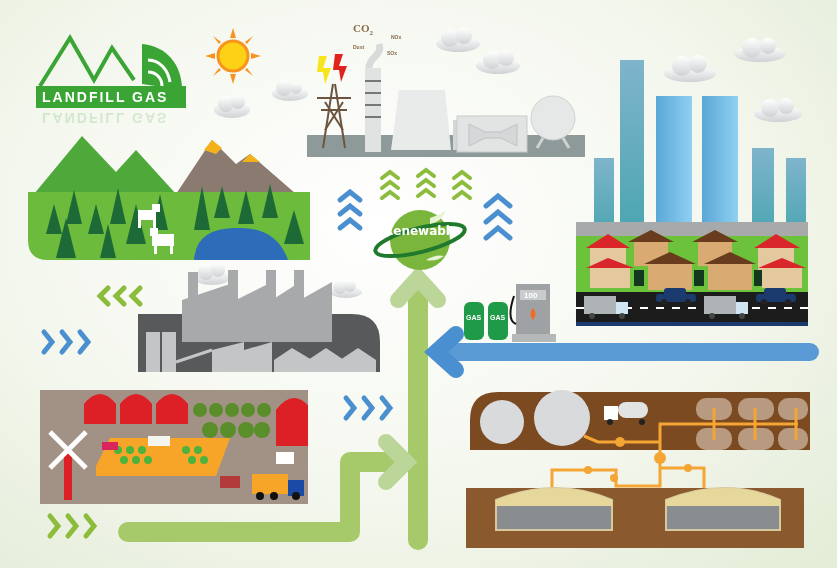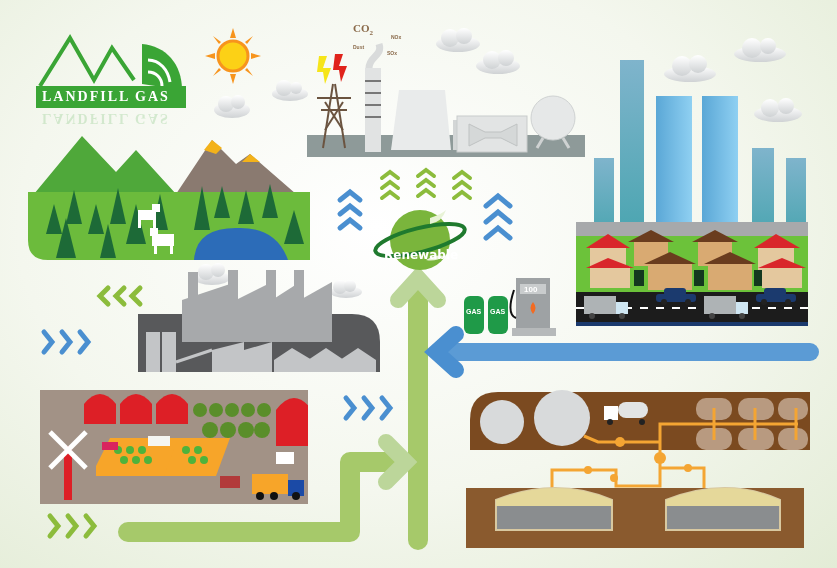--- a/index.html
+++ b/index.html
@@ -1,21 +1,21 @@
 <!DOCTYPE html>
 <html><head>
 <meta charset="utf-8">
 <style>
   html,body{margin:0;padding:0;}
   body{width:837px;height:568px;overflow:hidden;position:relative;
        background:radial-gradient(ellipse at 45% 40%, #ffffff 0%, #f4f7ee 55%, #e3ecd6 100%);
        font-family:"Liberation Sans",sans-serif;}
   .abs{position:absolute;}
   svg{display:block;}
-  .logo-text{font-family:Liberation Serif, serif;font-weight:bold;letter-spacing:2px;}
+  .logo-text{font-family:Liberation Sans, sans-serif;font-weight:bold;letter-spacing:2px;}
   .renew-text{font-family:"DejaVu Sans",sans-serif;font-weight:bold;}
 </style>
 </head>
 <body>
 
 <div class="abs" style="left:36px;top:30px;width:152px;height:80px;">
   <svg width="152" height="80" viewBox="0 0 152 80">
     <polyline points="4,56 34,8 58,50 76,18 98,50" fill="none" stroke="#3aa535" stroke-width="4"></polyline>
     <path d="M106,54 L106,14 C130,16 146,34 146,60 Z" fill="#3aa535"></path>
     <path d="M112,30 C124,30 132,40 134,52" stroke="#fff" stroke-width="3" fill="none"></path>
@@ -428,24 +428,24 @@
   </g>
 </svg>
 
 <div class="abs" style="left:372px;top:204px;width:96px;height:70px;">
   <svg width="96" height="70" viewBox="0 0 96 70">
     <circle cx="48" cy="36" r="30" fill="#7ab53c"></circle>
     <ellipse cx="48" cy="36" rx="46" ry="12" fill="none" stroke="#1f7a2e" stroke-width="4" transform="rotate(-14 48 36)"></ellipse>
     <path d="M58,14 Q70,10 74,6 Q70,18 58,20 Z" fill="#e8f3d6"></path>
     <path d="M54,56 Q64,58 72,52 Q64,50 54,56 Z" fill="#e8f3d6"></path>
   </svg>
-  <div class="abs renew-text" style="left:12px;top:44px;color:#fff;font-size:12px;">Renewable</div>
-</div>
-
-<div class="abs" style="left:462px;top:274px;width:104px;height:64px;">
+  <div class="abs renew-text" style="left:12px;top:20px;color:#fff;font-size:12px;">Renewable</div>
+</div>
+
+<div class="abs" style="left:462px;top:280px;width:104px;height:64px;">
   <svg width="104" height="64" viewBox="0 0 104 64">
     <rect x="2" y="22" width="20" height="38" rx="6" fill="#1f9a48"></rect>
     <rect x="26" y="22" width="20" height="38" rx="6" fill="#1f9a48"></rect>
     <rect x="54" y="4" width="34" height="52" fill="#9ea2a4"></rect>
     <rect x="58" y="10" width="26" height="10" fill="#c9cccd"></rect>
     <rect x="50" y="54" width="44" height="8" fill="#b6b9ba"></rect>
     <path d="M52,16 Q44,40 54,44" stroke="#111" stroke-width="2" fill="none"></path>
     <path d="M71,40 Q66,34 71,28 Q76,34 71,40 Z" fill="#f26b22"></path>
   </svg>
   <div class="abs" style="left:4px;top:34px;color:#fff;font-size:7px;font-weight:bold;">GAS</div>

